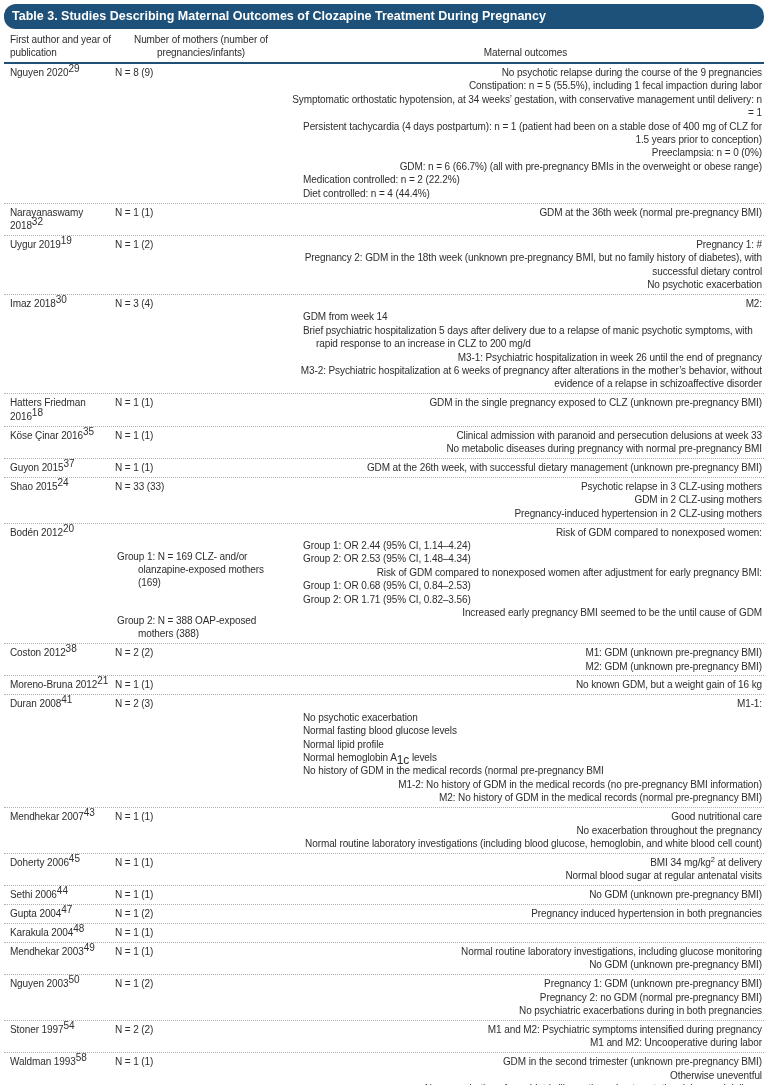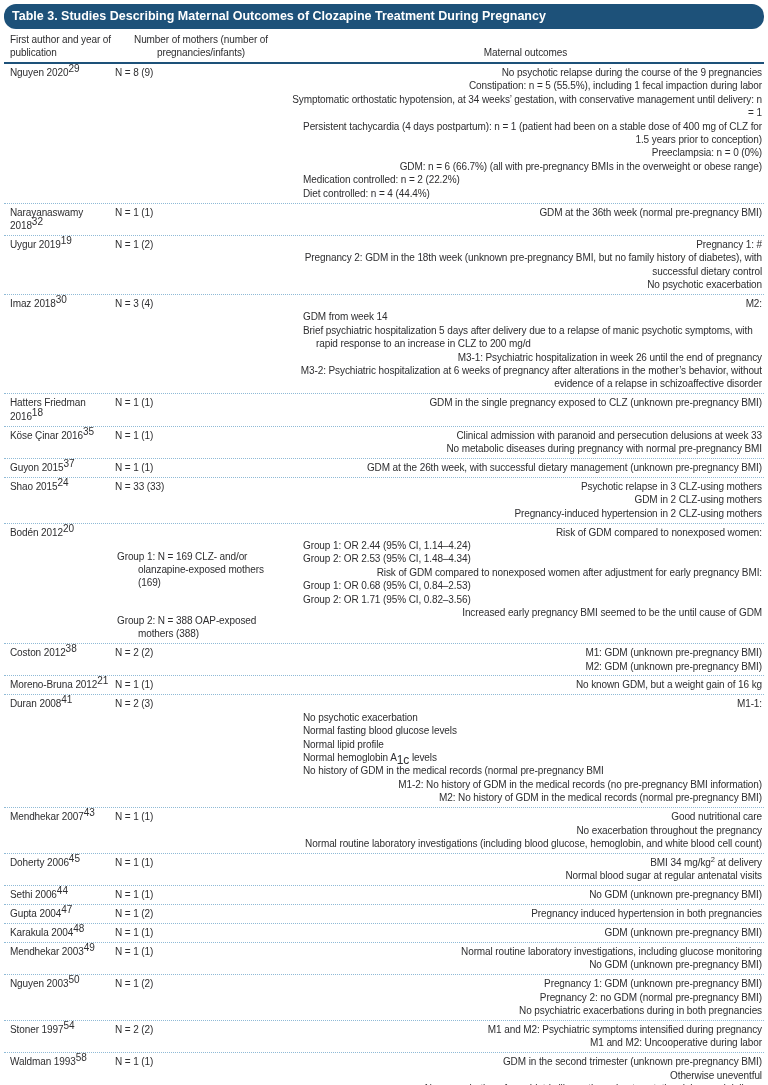--- a/index.html
+++ b/index.html
@@ -199,23 +199,20 @@
       <div class="row">
         <div class="col-author">Gupta 2004<sup>47</sup></div>
         <div class="col-n">N = 1 (2)</div>
         <div class="col-outcomes">
           <div class="outcome i0">Pregnancy induced hypertension in both pregnancies</div>
         </div>
       </div>
       <div class="row">
         <div class="col-author">Karakula 2004<sup>48</sup></div>
         <div class="col-n">N = 1 (1)</div>
-        <div class="col-outcomes">
-          <div class="outcome i0">GDM (unknown pre-pregnancy BMI)</div>
-        </div>
       </div>
       <div class="row">
         <div class="col-author">Mendhekar 2003<sup>49</sup></div>
         <div class="col-n">N = 1 (1)</div>
         <div class="col-outcomes">
           <div class="outcome i0">Normal routine laboratory investigations, including glucose monitoring</div>
           <div class="outcome i0">No GDM (unknown pre-pregnancy BMI)</div>
         </div>
       </div>
       <div class="row">

